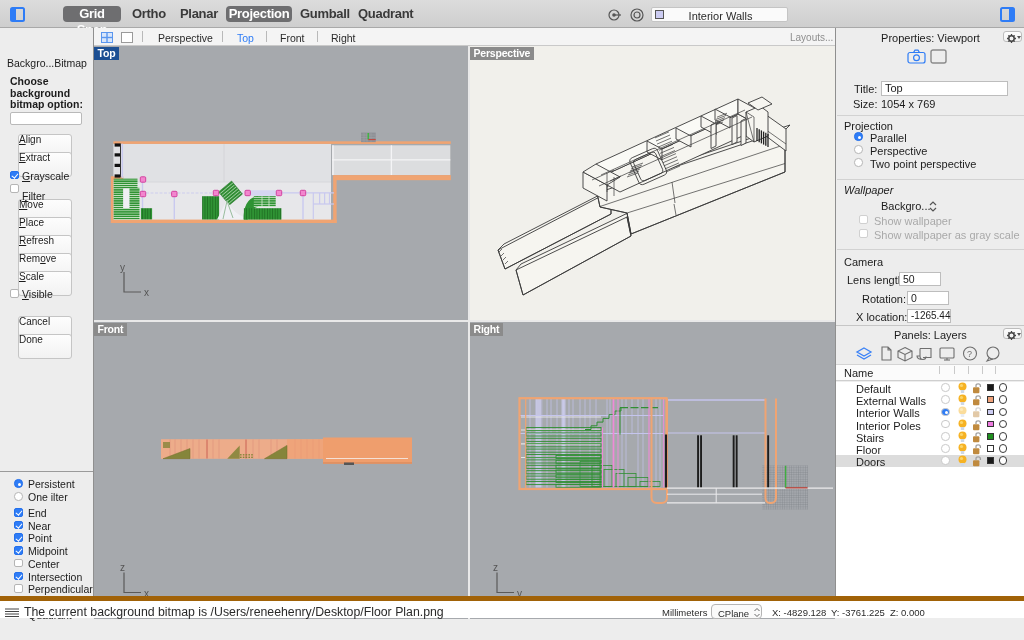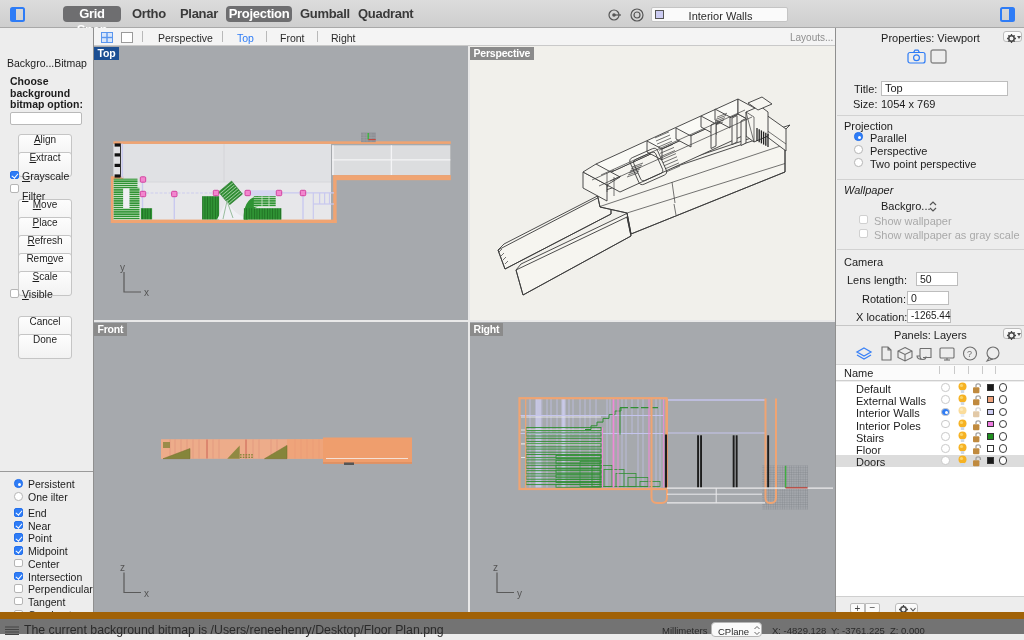--- a/index.html
+++ b/index.html
@@ -8,39 +8,39 @@
 
 #toolbar { left:0; top:0; width:1024px; height:28px; background:linear-gradient(#dcdcdc,#cecece); border-bottom:1px solid #a9a9a9; }
 .tbtn { position:absolute; top:6px; height:16px; line-height:16px; font-weight:bold; font-size:13px; letter-spacing:-0.3px; color:#3a3a3a; text-align:center; }
 .tbtn.pill { background:#6e6e70; color:#fff; border-radius:4px; }
 
 #tabbar { left:94px; top:28px; width:741px; height:18px; background:#f4f4f4; border-bottom:1px solid #c9c9c9; }
 .tabtxt { position:absolute; top:3.5px; height:12px; line-height:12px; font-size:10.5px; color:#2a2a2a; }
 .tsep { position:absolute; top:3px; width:1px; height:11px; background:#b9b9b9; }
 
 #leftbar { left:0; top:28px; width:94px; height:590px; background:#ededed; border-right:1px solid #8f8f8f; }
-.sbtn { position:absolute; left:18px; width:54px; height:25px; background:linear-gradient(#fdfdfd,#f2f2f2); border:1px solid #c5c5c5; border-radius:3px; font-size:10px; line-height:10px; text-align:center; color:#1c1c1c; }
+.sbtn { position:absolute; left:18px; width:54px; height:25px; background:linear-gradient(#fdfdfd,#f2f2f2); border:1px solid #c5c5c5; border-radius:3px; font-size:10px; line-height:10px; color:#1c1c1c; }
 .cb { position:absolute; width:8.5px; height:8.5px; border:1px solid #b5b5b5; border-radius:2px; background:#fff; }
 .cb.on { background:#2e7cf6; border-color:#2470ec; }
 .cb.on:after { content:""; position:absolute; left:2.2px; top:0.2px; width:2.6px; height:5px; border:solid #fff; border-width:0 1.4px 1.4px 0; transform:rotate(40deg); }
 .rb { position:absolute; width:8.5px; height:8.5px; border:1px solid #b5b5b5; border-radius:50%; background:#fff; }
 .rb.on { background:#2e7cf6; border-color:#2470ec; }
 .rb.on:after { content:""; position:absolute; left:2.7px; top:2.7px; width:3px; height:3px; border-radius:50%; background:#fff; }
 .lbl { position:absolute; font-size:10.5px; line-height:12px; color:#1c1c1c; white-space:nowrap; }
 
 #rightpanel { left:835px; top:28px; width:189px; height:590px; background:#ededed; border-left:1px solid #8f8f8f; }
 .gearbtn { position:absolute; width:19px; height:11px; background:linear-gradient(#fdfdfd,#f1f1f1); border:1px solid #bcbcbc; border-radius:3px; }
 .hdr { position:absolute; font-size:11px; color:#1c1c1c; }
 .inp { position:absolute; background:#fff; border:1px solid #bdbdbd; font-size:10.5px; line-height:12px; padding-left:3px; color:#1c1c1c; }
 .divline { position:absolute; left:1px; width:187px; height:1px; background:#d2d2d2; }
 .graytxt { color:#a9a9a9; }
 
 .vplabel { position:absolute; height:12.5px; line-height:12.5px; padding:0 3.5px; font-size:10.5px; font-weight:bold; letter-spacing:-0.2px; color:#fff; }
 
-#statusbar { left:0; top:612px; width:1024px; height:22px; background:#737373; border-top:7px solid #a16207; font-size:11px; color:#2a2a2a; }
+#statusbar { left:0; top:596px; width:1024px; height:22px; background:#ffffff; border-top:5px solid #a16207; font-size:11px; color:#2a2a2a; }
 .st { position:absolute; top:5px; line-height:12px; white-space:nowrap; }
 </style></head><body>
 <div id="root">
 
 <div class="abs" style="left:94px; top:46px; width:741px; height:572px; background:#e9e9e9;">
 <svg class="abs" style="left:0;top:0" width="374" height="274" viewBox="94 46 374 274">
         <defs>
           <pattern id="gh" width="4" height="2.2" patternUnits="userSpaceOnUse">
             <rect width="4" height="2.2" fill="#2f9334"></rect>
             <rect y="1.5" width="4" height="0.7" fill="#d8ecd4"></rect>
@@ -492,21 +492,21 @@
 <svg class="abs" style="left:93px;top:172.5px" width="8" height="11" viewBox="0 0 8 11">
         <path d="M1,4 L4,1 L7,4 M1,7 L4,10 L7,7" fill="none" stroke="#555" stroke-width="1.2"></path>
       </svg>
 <div class="cb" style="left:23px;top:187px;border-color:#d0d0d0;"></div>
       <div class="hdr graytxt" style="left:38px;top:186.5px;">Show wallpaper</div>
 <div class="cb" style="left:23px;top:201px;border-color:#d0d0d0;"></div>
       <div class="hdr graytxt" style="left:38px;top:200.5px;">Show wallpaper as gray scale</div>
 <div class="divline" style="top:221px;"></div>
 <div class="hdr" style="left:8px;top:228px;">Camera</div>
 <div class="hdr" style="left:11px;top:246px;">Lens length:</div>
-<div class="inp" style="left:80px;top:243.5px;width:42px;height:14px;">50</div>
+<div class="inp" style="left:63px;top:243.5px;width:42px;height:14px;">50</div>
 <div class="hdr" style="left:26px;top:265px;">Rotation:</div>
 <div class="inp" style="left:71px;top:262.5px;width:42px;height:14px;">0</div>
 <div class="hdr" style="left:20px;top:283px;">X location:</div>
 <div class="inp" style="left:71px;top:280.5px;width:44px;height:14px;font-size:10px;">-1265.44</div>
 <div class="abs" style="left:0;top:297px;width:189px;height:17px;background:#ededed;border-top:1px solid #c6c6c6;"></div>
 <div class="hdr" style="left:0;top:301px;width:189px;text-align:center;">Panels: Layers</div>
 <div class="gearbtn" style="left:167px;top:300px;">
         <svg class="abs" style="left:3px;top:1.5px" width="9" height="9" viewBox="0 0 10 10">
           <circle cx="5" cy="5" r="3" fill="none" stroke="#444" stroke-width="1.6"></circle>
           <g stroke="#444" stroke-width="1.4">

